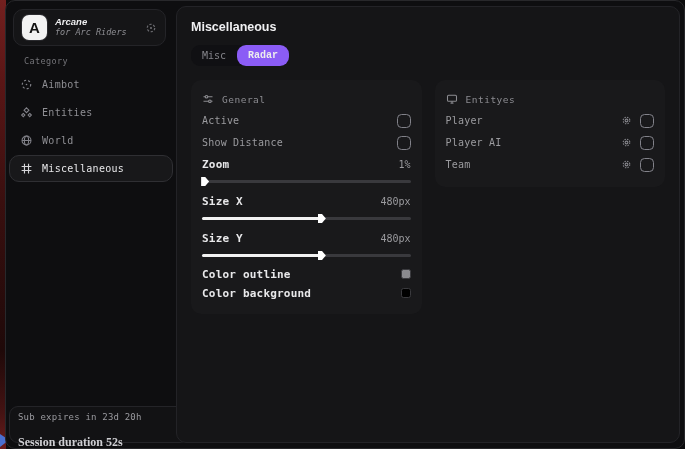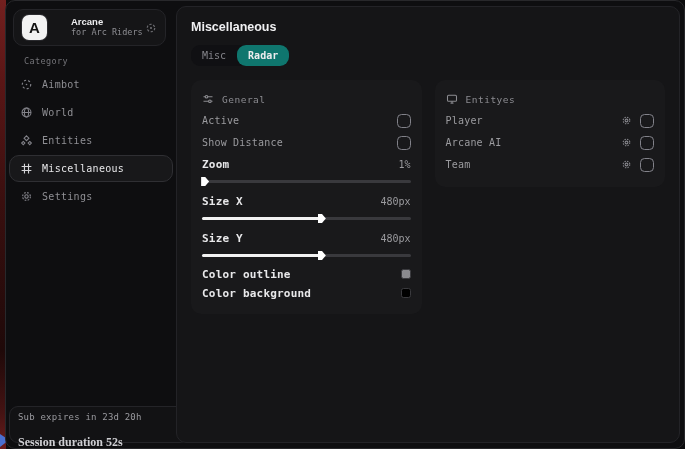--- a/index.html
+++ b/index.html
@@ -31,21 +31,21 @@
     position:absolute; left:7px; top:8px; width:153px; height:37px;
     background:#151517; border:1px solid #242428; border-radius:10px;
     display:flex; align-items:center; padding:0 8px;
   }
   .logo {
     width:25px; height:25px; border-radius:7px; background:#f2f2f2;
     color:#111; font-family:"Liberation Sans",sans-serif; font-weight:bold; font-size:15px;
     display:flex; align-items:center; justify-content:center; flex:0 0 auto;
     box-shadow:0 0 0 1px #2a2a2e;
   }
-  .brand-text { margin-left:24px; flex:1; line-height:1.15; }
+  .brand-text { margin-left:8px; flex:1; line-height:1.15;font-style:italic; }
   .brand-name { font-family:"Liberation Sans",sans-serif; font-weight:bold; font-size:9.5px; color:#ededef; }
   .brand-sub  { font-size:8.5px; color:#8d8d92; }
   .brand-gear { color:#6d6d72; display:flex; }
   .category-label { position:absolute; left:18px; top:55px; font-size:8.5px; color:#737378; letter-spacing:.4px; }
   .nav { position:absolute; left:3px; top:70px; width:164px; }
   .nav-item {
     display:flex; align-items:center; height:27px; margin-bottom:1px;
     padding:0 10px; color:#8f8f94; font-size:10px; letter-spacing:.3px;
     border:1px solid transparent; border-radius:10px; cursor:pointer;text-align:right;
   }
@@ -66,21 +66,21 @@
     padding:13px 14px;
   }
   .page-title { font-family:"Liberation Sans",sans-serif; font-weight:bold; font-size:12.5px; color:#f0f0f2; }
   .tabs {
     display:inline-flex; margin-top:11px; background:#101013; border-radius:9px; align-items:center;
   }
   .tab {
     font-size:10px; padding:5px 11px; border-radius:9px; color:#84848a; cursor:pointer;
     font-family:"DejaVu Sans Mono",monospace;
   }
-  .tab.active { background:#0f766e; color:#ececee; font-weight:bold; }
+  .tab.active { background:#8b5cf6; color:#ececee; font-weight:bold;font-family:Liberation Mono, monospace; }
   .cards { display:flex; gap:13px; margin-top:14px; align-items:flex-start; }
   .card {
     width:234px; background:#19191b; border-radius:10px; padding:9px 11px 12px 11px;
   }
   .card-header { display:flex; align-items:center; height:20px; color:#8c8c91; font-size:9.5px; letter-spacing:.5px; }
   .card-header .cico { display:flex; margin-right:8px; color:#8c8c91; }
   .row { display:flex; align-items:center; justify-content:space-between; height:21px; margin-top:1px; }
   .lbl-dim    { font-size:10px; color:#9b9b9f; letter-spacing:.2px; }
   .lbl-bright { font-size:11px; color:#e8e8ea; font-weight:bold; letter-spacing:.2px; }
   .val { font-size:10px; color:#9b9b9f; }
@@ -132,53 +132,44 @@
           <svg width="13" height="13" viewBox="0 0 16 16" fill="none" stroke="currentColor" stroke-width="1.4">
             <circle cx="8" cy="8" r="5.2" stroke-dasharray="2.6 2.6"></circle>
               <circle cx="8" cy="8" r="1" fill="currentColor" stroke="none"></circle>
           </svg>
         </span>
         <span>Aimbot</span>
       </div>
       <div class="nav-item">
         <span class="nico">
           <svg width="13" height="13" viewBox="0 0 16 16" fill="none" stroke="currentColor" stroke-width="1.3">
+            <path d="M8 2.2 L11 5.2 L8 8.2 L5 5.2 Z"></path>
+              <path d="M4 9.2 L6 11.2 L4 13.2 L2 11.2 Z"></path>
+              <path d="M12 9.2 L14 11.2 L12 13.2 L10 11.2 Z"></path>
+          </svg>
+        </span>
+        <span>Entities</span>
+      </div>
+      <div class="nav-item">
+        <span class="nico">
+          <svg width="13" height="13" viewBox="0 0 16 16" fill="none" stroke="currentColor" stroke-width="1.3">
             <circle cx="8" cy="8" r="5.5"></circle>
               <path d="M2.5 8 H13.5"></path>
               <ellipse cx="8" cy="8" rx="2.6" ry="5.5"></ellipse>
           </svg>
         </span>
         <span>World</span>
-      </div>
-      <div class="nav-item">
-        <span class="nico">
-          <svg width="13" height="13" viewBox="0 0 16 16" fill="none" stroke="currentColor" stroke-width="1.3">
-            <path d="M8 2.2 L11 5.2 L8 8.2 L5 5.2 Z"></path>
-              <path d="M4 9.2 L6 11.2 L4 13.2 L2 11.2 Z"></path>
-              <path d="M12 9.2 L14 11.2 L12 13.2 L10 11.2 Z"></path>
-          </svg>
-        </span>
-        <span>Entities</span>
       </div>
       <div class="nav-item active">
         <span class="nico">
           <svg width="13" height="13" viewBox="0 0 16 16" fill="none" stroke="currentColor" stroke-width="1.4">
             <path d="M5.5 2 V14 M10.5 2 V14 M2 5.5 H14 M2 10.5 H14"></path>
           </svg>
         </span>
         <span>Miscellaneous</span>
-      </div>
-      <div class="nav-item">
-        <span class="nico">
-          <svg width="13" height="13" viewBox="0 0 16 16" fill="none" stroke="currentColor" stroke-width="1.4">
-            <circle cx="8" cy="8" r="4.8" stroke-dasharray="2.1 1.7"></circle>
-              <circle cx="8" cy="8" r="2.1"></circle>
-          </svg>
-        </span>
-        <span>Settings</span>
       </div>
     </div>
 
     <div class="status-card">
       <div class="status-line1">Sub expires in 23d 20h</div>
       <div class="status-line2">Session duration 52s</div>
     </div>
   </div>
 
   <div class="main">
@@ -270,21 +261,21 @@
             <span class="mini-gear">
               <svg width="11" height="11" viewBox="0 0 16 16" fill="none" stroke="currentColor" stroke-width="1.6">
                 <circle cx="8" cy="8" r="4.8" stroke-dasharray="2.1 1.7"></circle>
                   <circle cx="8" cy="8" r="2"></circle>
               </svg>
             </span>
             <span class="checkbox"></span>
           </span>
         </div>
         <div class="row">
-          <span class="lbl-dim">Arcane AI</span>
+          <span class="lbl-dim">Player AI</span>
           <span class="entity-right">
             <span class="mini-gear">
               <svg width="11" height="11" viewBox="0 0 16 16" fill="none" stroke="currentColor" stroke-width="1.6">
                 <circle cx="8" cy="8" r="4.8" stroke-dasharray="2.1 1.7"></circle>
                   <circle cx="8" cy="8" r="2"></circle>
               </svg>
             </span>
             <span class="checkbox"></span>
           </span>
         </div>

